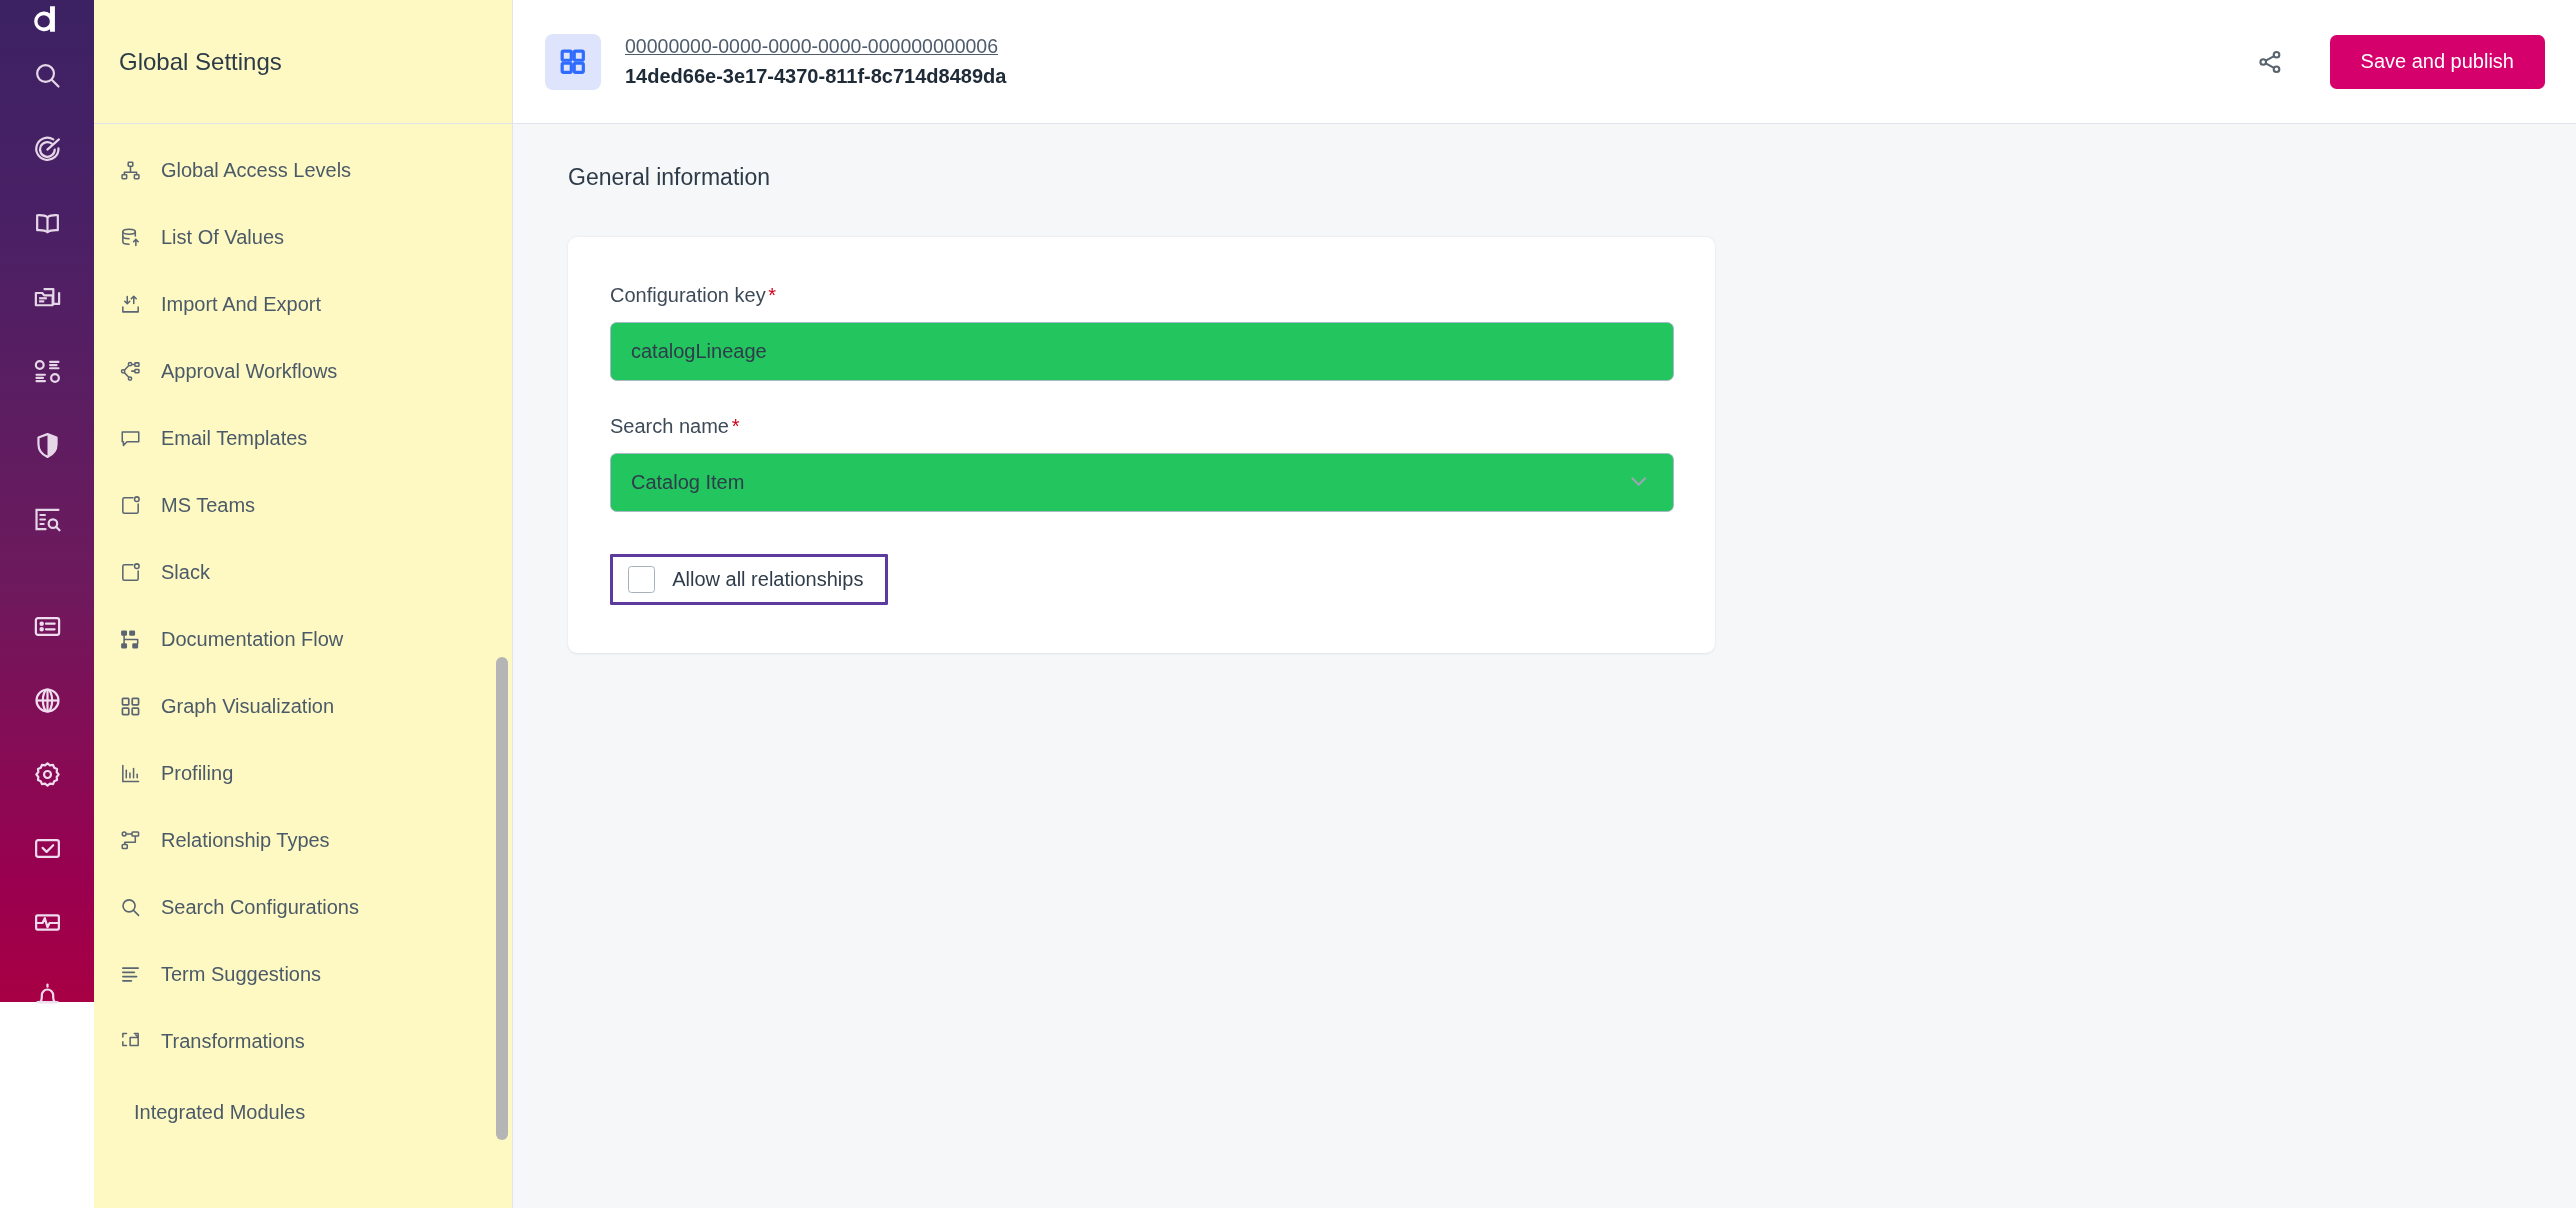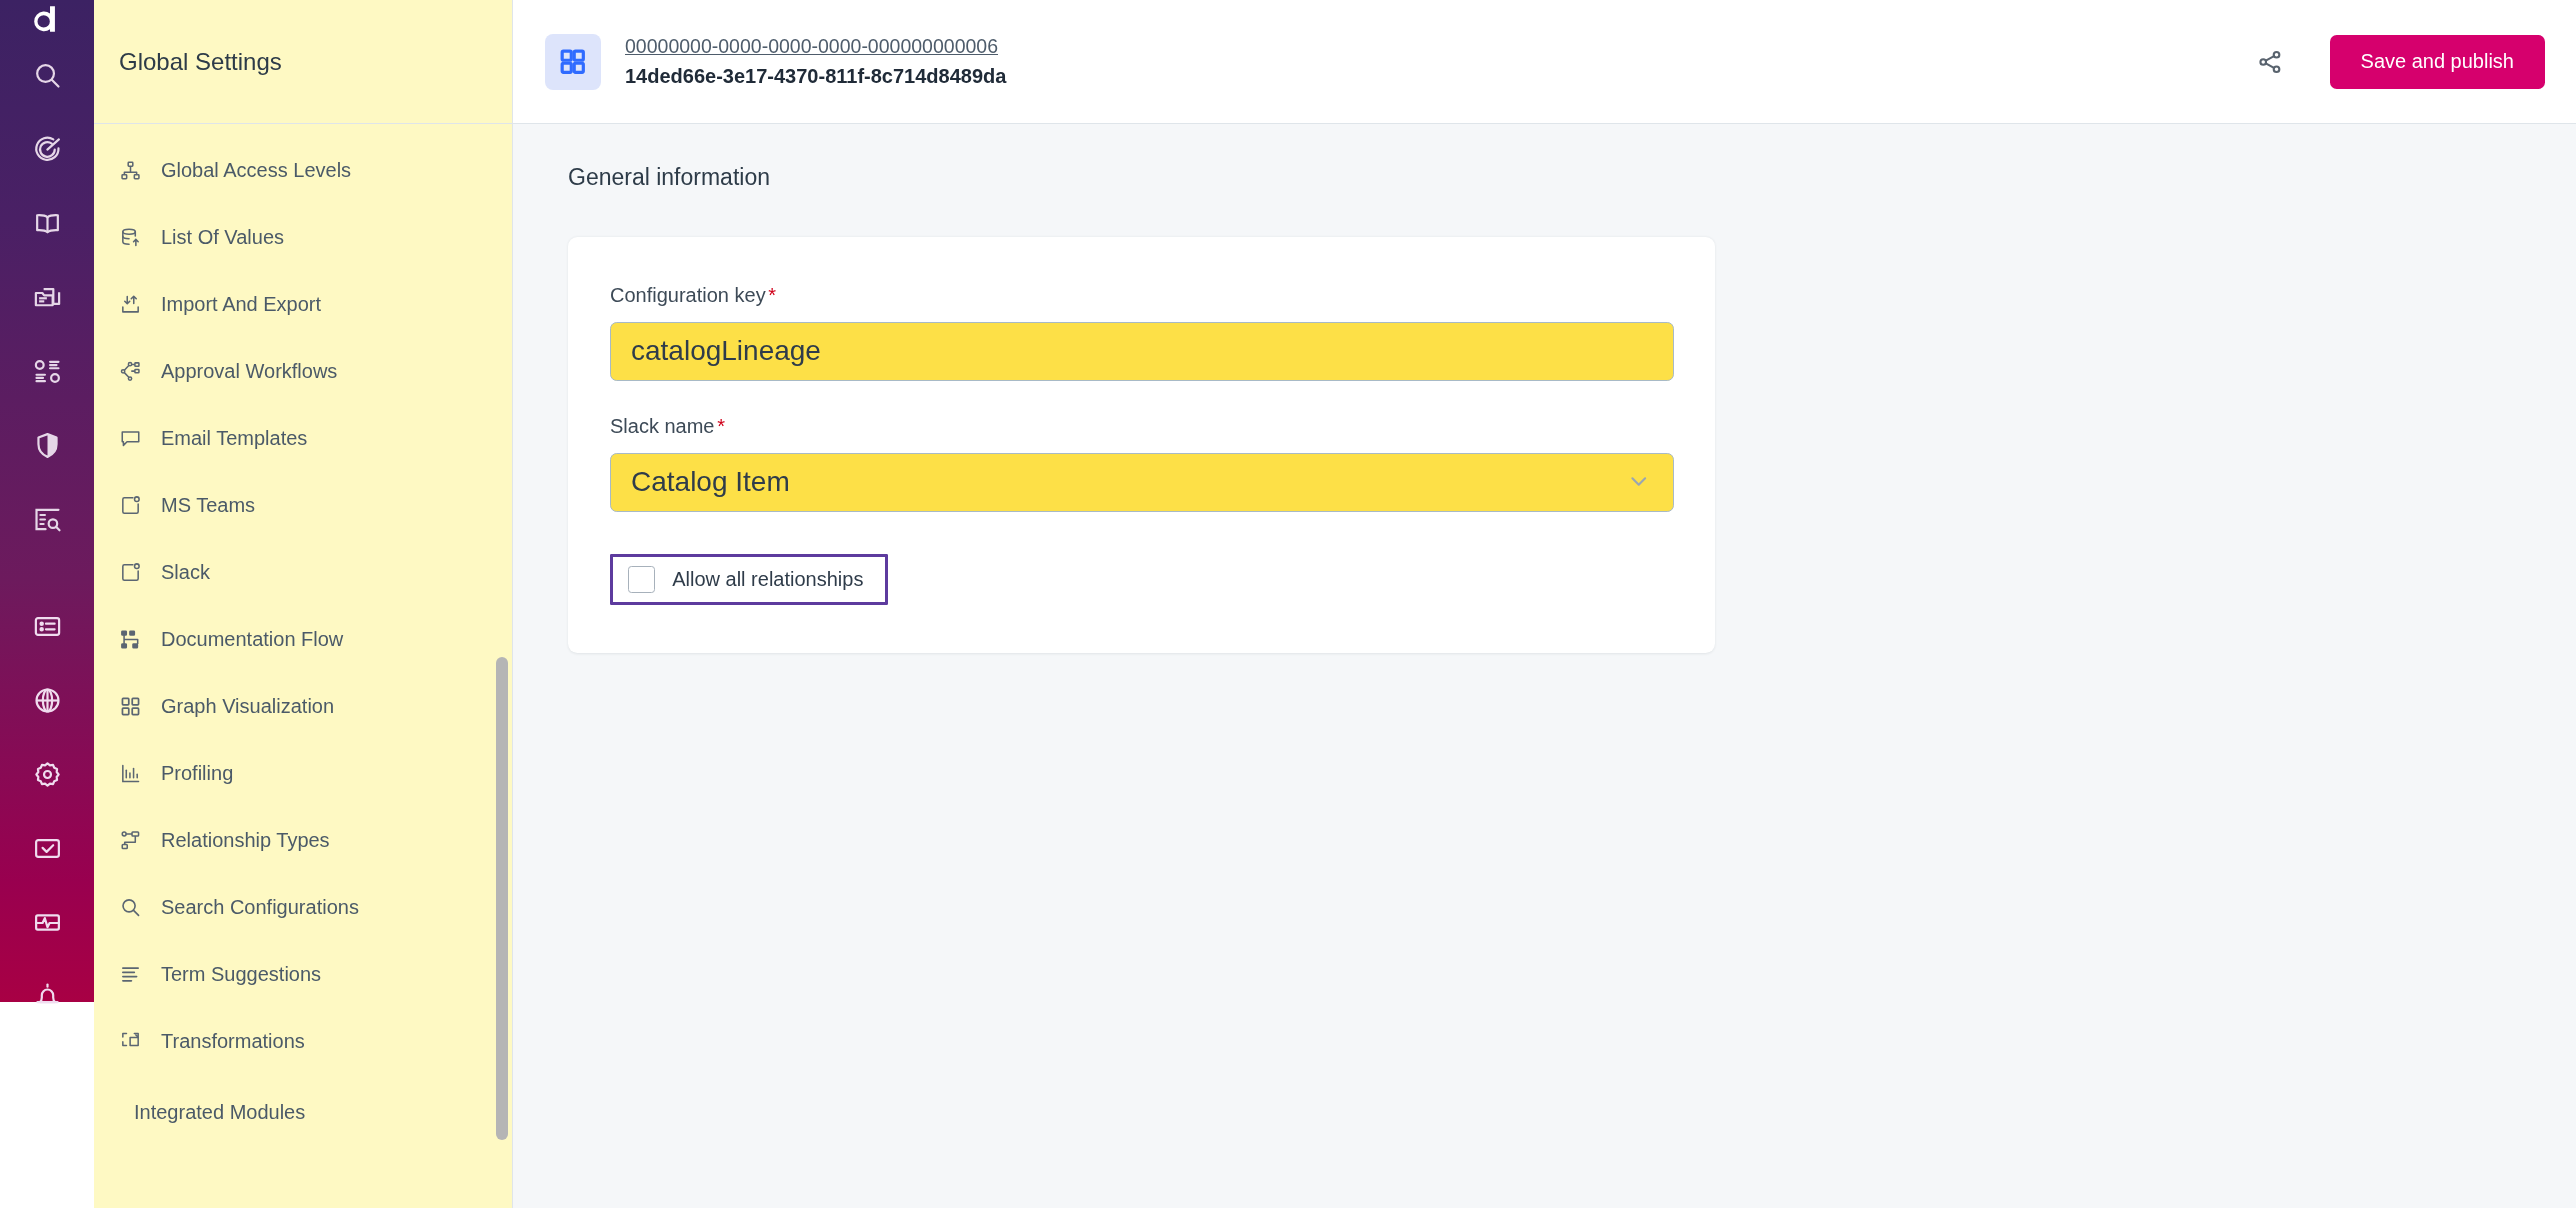--- a/index.html
+++ b/index.html
@@ -255,25 +255,25 @@
     color: #3d4a57;
     margin-bottom: 14.8px;
     display: block;
   }
   .req { color: #d0021b; font-size: 20px; margin-left: 2.7px; }
   .field-input {
     width: 1064px;
     height: 59px;
     border: 1.3px solid #a8bac6;
     border-radius: 6.7px;
-    font-size: 28px;
+    font-size: 20px;
     color: #2f3c4a;
     font-family: "Liberation Sans", sans-serif;
     padding: 0 20px;
-    background: #fde047;
+    background: #22c55e;
     outline: none;
   }
   .select-wrap { position: relative; width: 1064px; }
   .select-chevron {
     position: absolute;
     right: 23px;
     top: 50%;
     transform: translateY(-50%);
     pointer-events: none;
     color: #9aa6b2;
@@ -633,21 +633,21 @@
 
         <div class="field">
           <label class="field-label">
             <span>Configuration key</span><span class="req">*</span>
           </label>
           <input class="field-input" type="text" value="catalogLineage" style="">
         </div>
 
         <div class="field">
           <label class="field-label">
-            <span>Slack name</span><span class="req">*</span>
+            <span>Search name</span><span class="req">*</span>
           </label>
           <div class="select-wrap">
             <input class="field-input" type="text" readonly="" value="Catalog Item" style="">
             <span class="select-chevron">
               <svg width="25.5" height="25.5" viewBox="0 0 24 24" fill="none" stroke="currentColor" stroke-width="2" stroke-linecap="round" stroke-linejoin="round">
                   <polyline points="6,9.5 12,15.5 18,9.5"></polyline>
                 </svg>
             </span>
           </div>
         </div>

